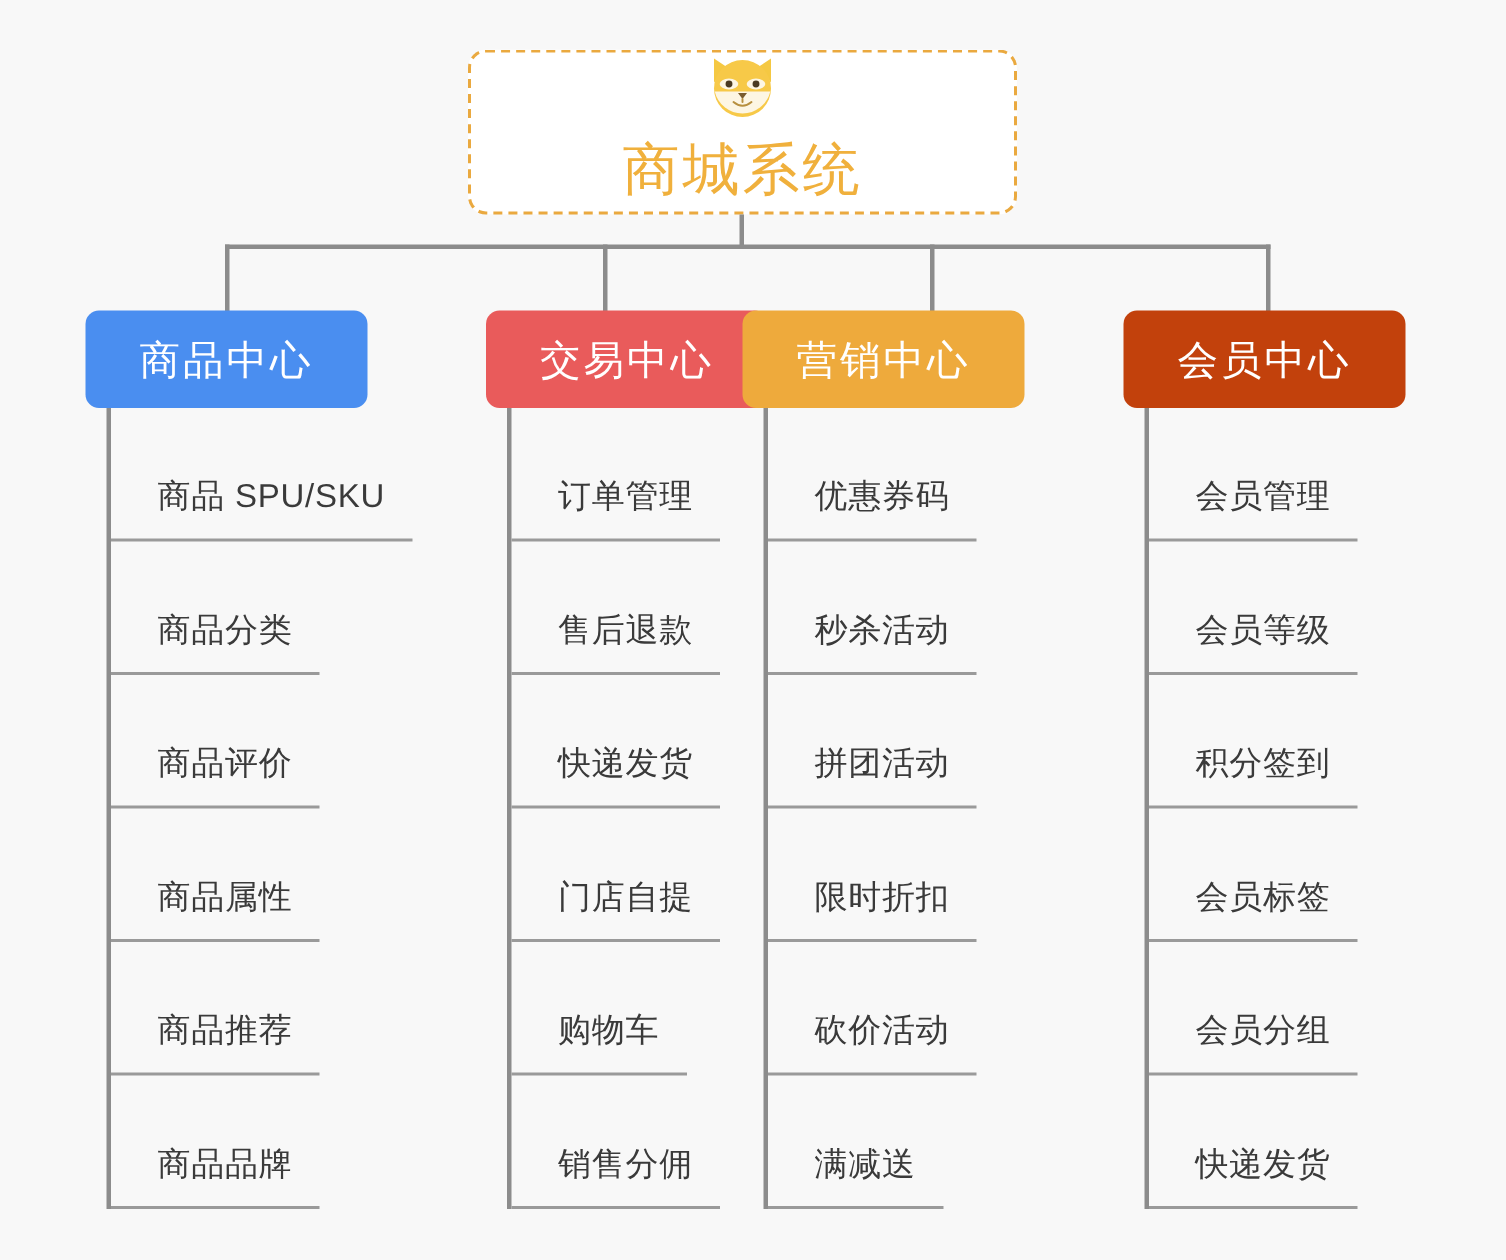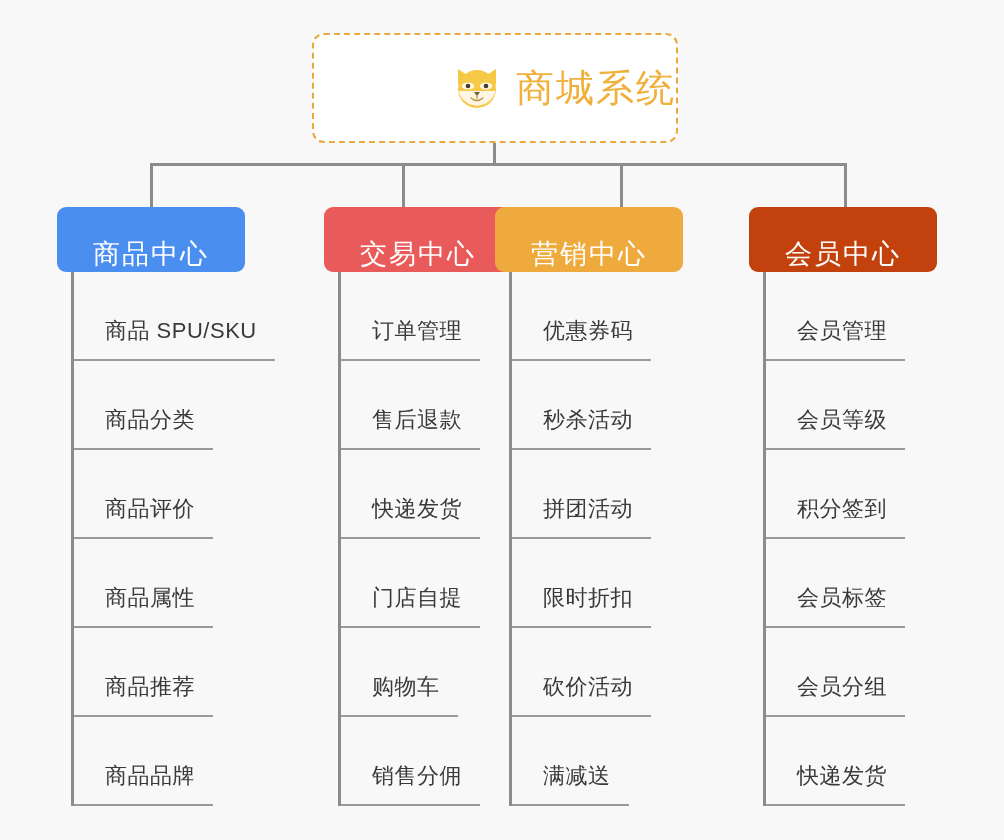--- a/index.html
+++ b/index.html
@@ -26,22 +26,23 @@
     left: 312px;
     top: 33px;
     width: 366px;
     height: 110px;
     box-sizing: border-box;
     background: #ffffff;
     border: 2px dashed #eaa93f;
     border-radius: 12px;
     display: flex;
     align-items: center;
-    justify-content: flex-end;
+    justify-content: flex-start;
     gap: 14px;
+    flex-direction: column;
   }
   .root-title {
     font-size: 38px;
     color: #f0b03c;
     letter-spacing: 2px;
     line-height: 1;
     font-weight: 400;
   }
 
   
@@ -65,21 +66,21 @@
     position: absolute;
     top: 207px;
     width: 230px;
   }
   .cat-header {
     position: relative;
     width: 188px;
     height: 65px;
     border-radius: 9px;
     display: flex;
-    align-items: flex-end;
+    align-items: center;
     justify-content: center;
     color: #ffffff;
     font-size: 27px;
     letter-spacing: 2px;
     box-sizing: border-box;
   }
   .col-body {
     position: relative;
     margin-top: 0;
     padding-left: 14px;

